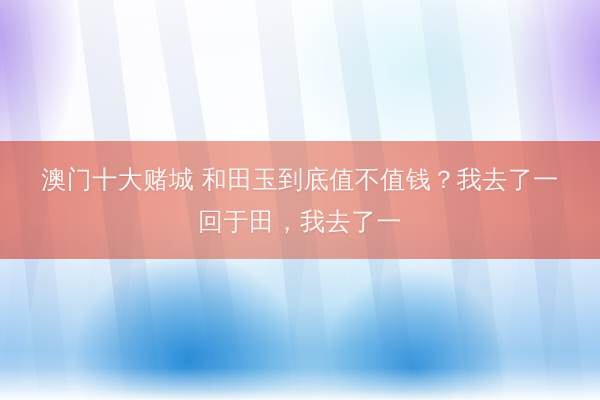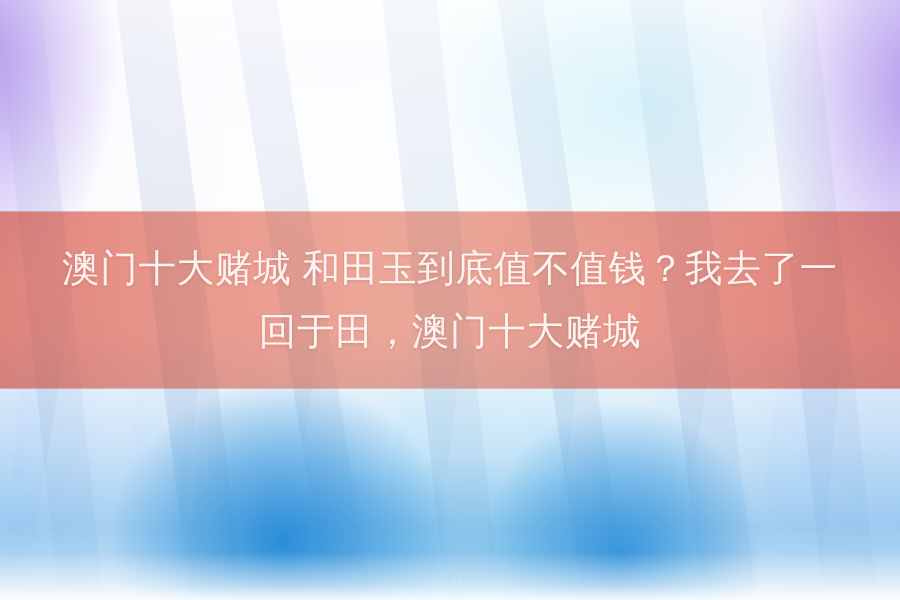--- a/index.html
+++ b/index.html
@@ -223,18 +223,18 @@
 
   <div class="layer blue-bloom"></div>
 
   <div class="layer bottom-sheen"></div>
 
   <div class="title-band"></div>
   <div class="title-band-tint"></div>
 
   <div class="headline">
     <span class="headline-line">澳门十大赌城 和田玉到底值不值钱？我去了一</span>
-    <span class="headline-line">回于田，澳门十大赌城</span>
+    <span class="headline-line">回于田，我去了一</span>
   </div>
 
   <div class="bottom-mark">··</div>
 
 </div>
 
 </body></html>

